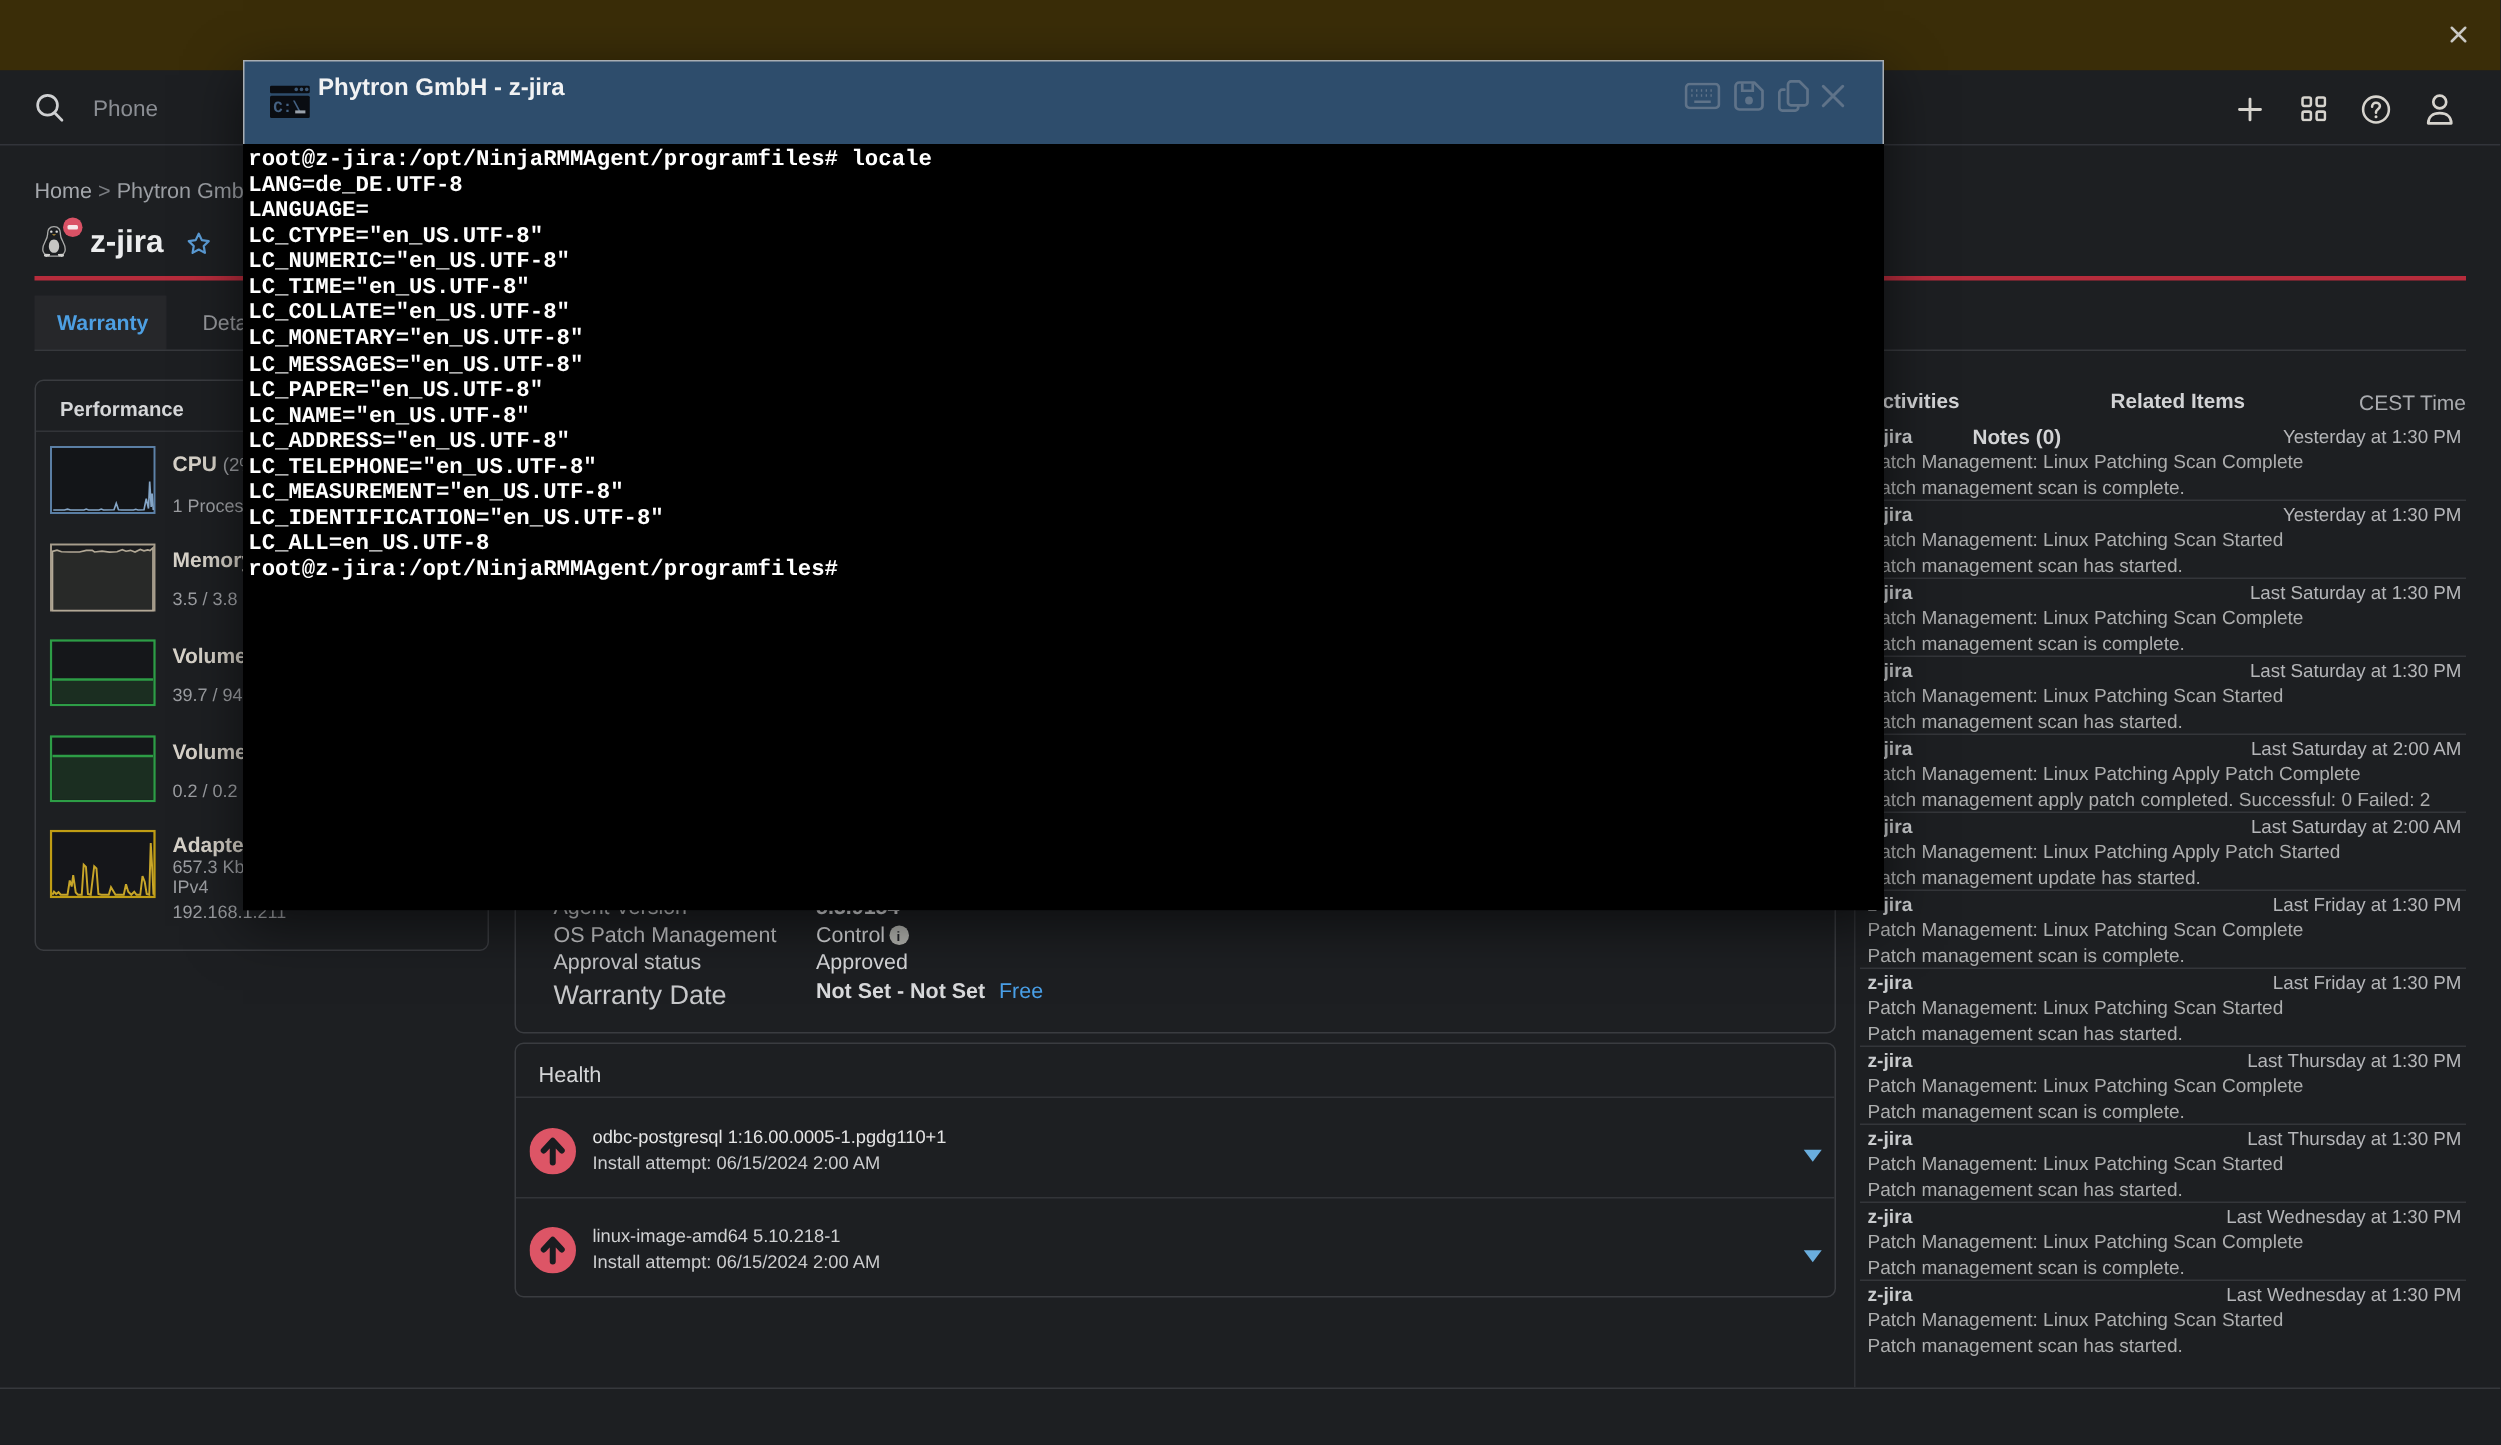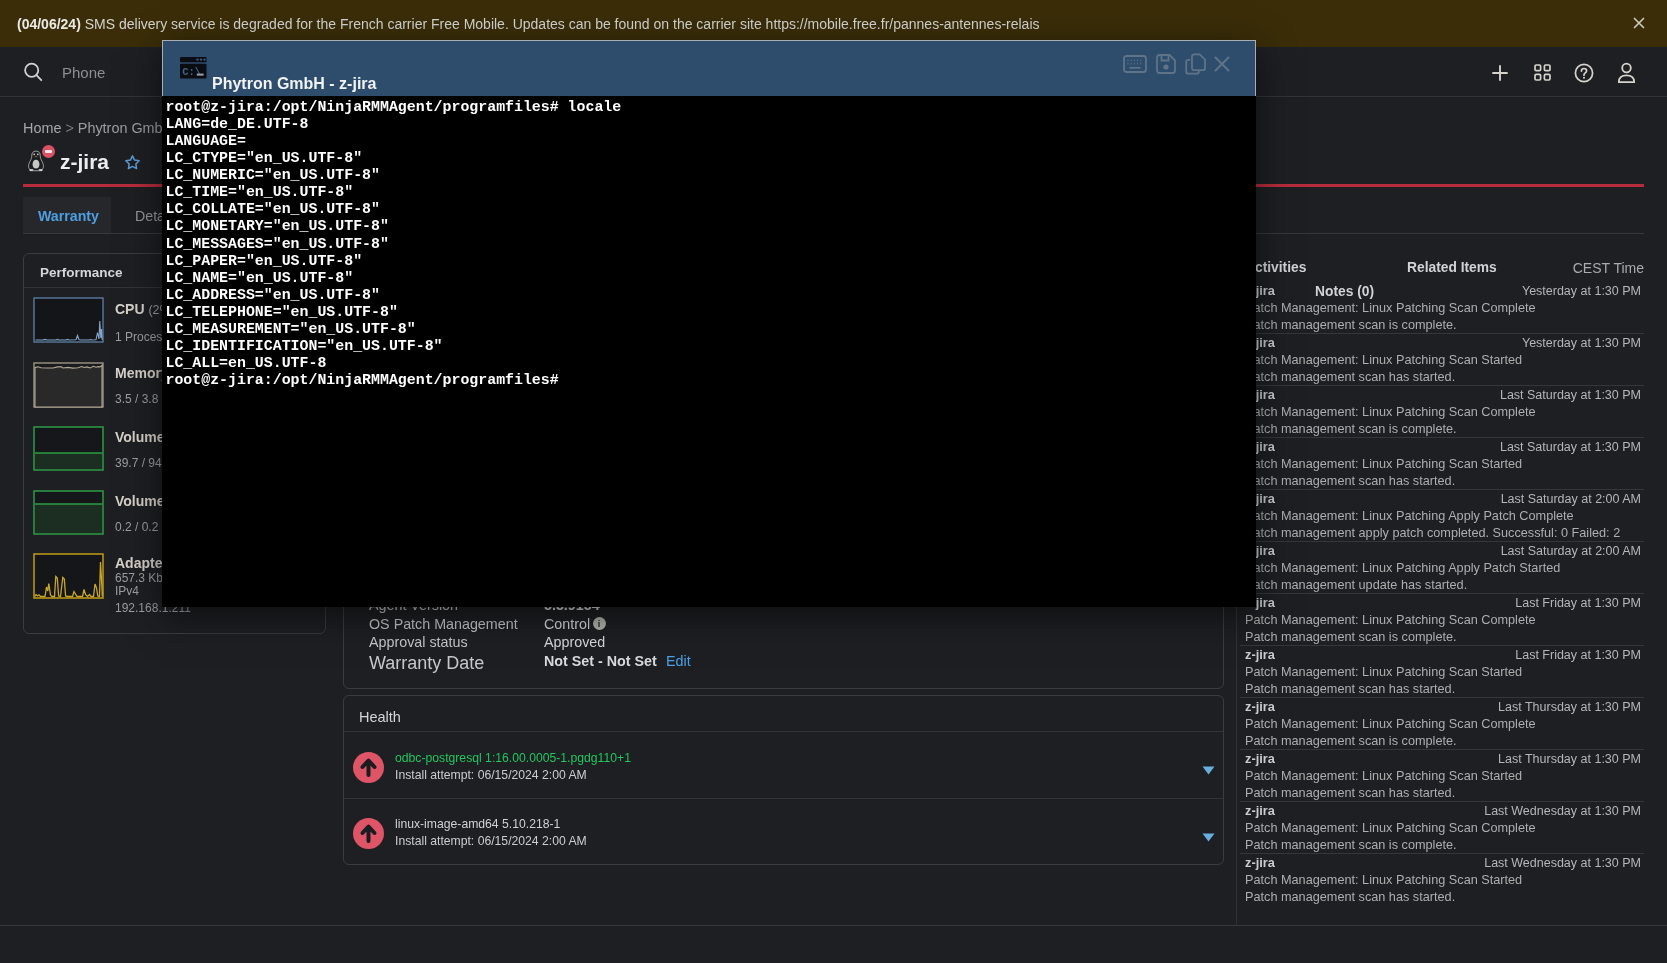--- a/index.html
+++ b/index.html
@@ -8,21 +8,20 @@
   .abs { position:absolute; }
   .b { font-weight:bold; }
   .blue { color:#4aa0e8; }
   svg { display:block; }
 </style>
 </head>
 <body>
 <div id="app">
 
   <div class="abs" style="left:0;top:0;width:1667px;height:47px;background:#3a2d08;"></div>
-  <div class="abs" style="left:17px;top:16px;font-size:14px;color:#d3d3d0;"><span class="b" style="color:#e9e9e6;">(04/06/24)</span> SMS delivery service is degraded for the French carrier Free Mobile. Updates can be found on the carrier site https://mobile.free.fr/pannes-antennes-relais</div>
   <svg class="abs" style="left:1632.5px;top:17px;" width="12" height="12" viewBox="0 0 12 12">
       <path d="M1.5 1.5 L10.5 10.5 M10.5 1.5 L1.5 10.5" stroke="#c9c8c3" stroke-width="1.7" stroke-linecap="round"></path>
     </svg>
 
   <div class="abs" style="left:0;top:47px;width:1667px;height:50px;background:#1d1f22;border-bottom:1px solid #32343a;"></div>
   <svg class="abs" style="left:23px;top:62px;" width="21" height="21" viewBox="0 0 21 21">
       <circle cx="8.7" cy="8.2" r="6.6" stroke="#cfd0d2" stroke-width="1.8" fill="none"></circle>
       <path d="M13.4 13.2 L18.3 18.2" stroke="#cfd0d2" stroke-width="1.8" stroke-linecap="round"></path>
     </svg>
   <div class="abs" style="left:62px;top:64px;font-size:15px;color:#8b8e94;">Phone</div>
@@ -115,31 +114,31 @@
   <div class="abs" style="left:369px;top:597px;font-size:14.3px;color:#c7c8ca;">Agent Version</div>
   <div class="abs b" style="left:544px;top:597px;font-size:14.3px;color:#d8d9db;">5.3.9154</div>
   <div class="abs" style="left:369px;top:615.5px;font-size:14.3px;color:#c7c8ca;">OS Patch Management</div>
   <div class="abs" style="left:544px;top:615.5px;font-size:14.3px;color:#d8d9db;">Control</div>
   <div class="abs" style="left:593px;top:617px;width:13px;height:13px;border-radius:50%;background:#b4b5b0;"></div>
   <div class="abs b" style="left:597.7px;top:618.5px;font-size:9px;color:#222428;">i</div>
   <div class="abs" style="left:369px;top:634px;font-size:14.3px;color:#c7c8ca;">Approval status</div>
   <div class="abs" style="left:544px;top:634px;font-size:14.3px;color:#d8d9db;">Approved</div>
   <div class="abs" style="left:369px;top:652.5px;font-size:18px;color:#c7c8ca;">Warranty Date</div>
   <div class="abs" style="left:544px;top:652.5px;font-size:14.3px;color:#d8d9db;font-weight:bold;">Not Set - Not Set</div>
-  <div class="abs blue" style="left:666px;top:652.5px;font-size:14.3px;">Edit</div>
+  <div class="abs blue" style="left:666px;top:652.5px;font-size:14.3px;">Free</div>
 
   <div class="abs" style="left:343px;top:695px;width:881px;height:170px;border:1px solid #3a3c40;border-radius:6px;"></div>
   <div class="abs" style="left:359px;top:708.5px;font-size:14.5px;color:#d4d5d7;">Health</div>
   <div class="abs" style="left:344px;top:731px;width:879px;height:1px;background:#323438;"></div>
 
   <svg class="abs" style="left:353px;top:751.5px;" width="31" height="31" viewBox="0 0 31 31">
     <circle cx="15.5" cy="15.5" r="15.5" fill="#dd5566"></circle>
     <path d="M15.5 23 L15.5 9 M9.5 15 L15.5 8.5 L21.5 15" fill="none" stroke="#1a1c20" stroke-width="4" stroke-linecap="round" stroke-linejoin="round"></path>
   </svg>
-  <div class="abs" style="left:395px;top:750.5px;font-size:12.2px;color:#22c55e;">odbc-postgresql 1:16.00.0005-1.pgdg110+1</div>
+  <div class="abs" style="left:395px;top:750.5px;font-size:12.2px;color:#e5e5e5;">odbc-postgresql 1:16.00.0005-1.pgdg110+1</div>
   <div class="abs" style="left:395px;top:768px;font-size:12.2px;color:#cbccce;">Install attempt: 06/15/2024 2:00 AM</div>
   <svg class="abs" style="left:1202px;top:766px;" width="13" height="9" viewBox="0 0 13 9">
       <path d="M0.5 0.5 L12.5 0.5 L6.5 8.5 Z" fill="#6aaede"></path>
     </svg>
   <div class="abs" style="left:344px;top:797.5px;width:879px;height:1px;background:#323438;"></div>
 
   <svg class="abs" style="left:353px;top:818px;" width="31" height="31" viewBox="0 0 31 31">
     <circle cx="15.5" cy="15.5" r="15.5" fill="#dd5566"></circle>
     <path d="M15.5 23 L15.5 9 M9.5 15 L15.5 8.5 L21.5 15" fill="none" stroke="#1a1c20" stroke-width="4" stroke-linecap="round" stroke-linejoin="round"></path>
   </svg>
@@ -221,21 +220,21 @@
     <div class="abs" style="left:0;top:0;width:1094px;height:55.5px;background:#2e4d6c;border:1px solid #a8aeb3;border-bottom:none;"></div>
     <svg class="abs" style="left:18px;top:17px;" width="27" height="22" viewBox="0 0 27 22">
       <rect x="0" y="0" width="26.5" height="5.2" rx="1" fill="#0a0d12"></rect>
       <circle cx="17.5" cy="2.6" r="1.2" fill="#3c5876"></circle>
         <circle cx="21" cy="2.6" r="1.2" fill="#3c5876"></circle>
         <circle cx="24.5" cy="2.6" r="1.2" fill="#3c5876"></circle>
       <rect x="0" y="6.8" width="26.5" height="14.8" rx="1" fill="#0a0d12"></rect>
       <text x="2.2" y="17.8" font-family="Liberation Mono, monospace" font-size="10.5" font-weight="bold" fill="#446182">C:\</text>
       <rect x="16.8" y="16.6" width="6.8" height="2" fill="#99a1aa"></rect>
     </svg>
-    <div class="abs b" style="left:50px;top:35px;font-size:16px;color:#f1f2f3;">Phytron GmbH - z-jira</div>
+    <div class="abs b" style="left:50px;top:10px;font-size:16px;color:#f1f2f3;">Phytron GmbH - z-jira</div>
     <svg class="abs" style="left:961px;top:15px;" width="24" height="18" viewBox="0 0 24 18" fill="none" stroke="#5f7389">
       <rect x="1" y="1" width="22" height="16" rx="2.5" stroke-width="1.8"></rect>
       <g stroke-width="1.7">
           <path d="M4.5 5.3 h0.9 M7.7 5.3 h0.9 M10.9 5.3 h0.9 M14.1 5.3 h0.9 M17.3 5.3 h0.9"></path>
           <path d="M4.5 8.7 h0.9 M7.7 8.7 h0.9 M10.9 8.7 h0.9 M14.1 8.7 h0.9 M17.3 8.7 h0.9"></path>
           <path d="M6.5 12.8 h11"></path>
         </g>
     </svg>
     <svg class="abs" style="left:994px;top:13.5px;" width="20" height="20" viewBox="0 0 20 20" fill="none" stroke="#5f7389" stroke-width="1.8">
       <path d="M1 3.5 C1 2.1 2.1 1 3.5 1 L13.5 1 L19 6.5 L19 16.5 C19 17.9 17.9 19 16.5 19 L3.5 19 C2.1 19 1 17.9 1 16.5 Z" stroke-linejoin="round"></path>

